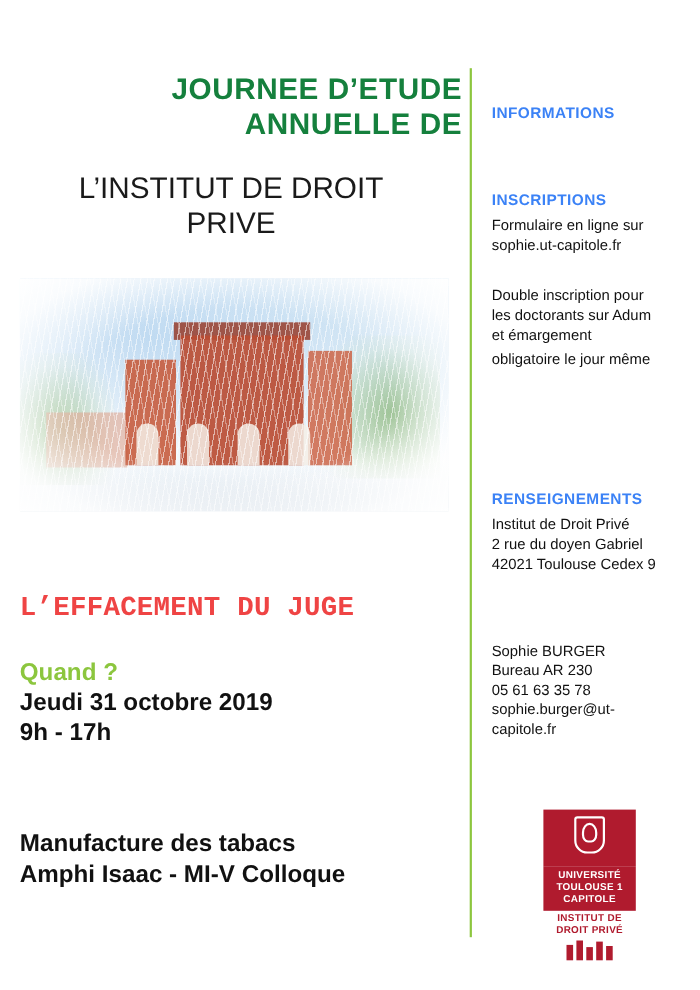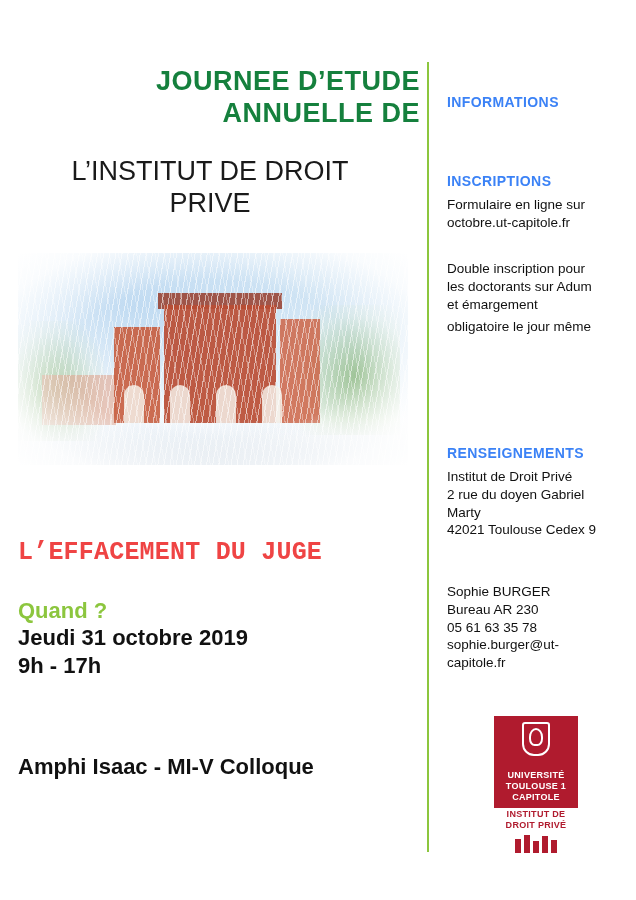--- a/index.html
+++ b/index.html
@@ -197,21 +197,21 @@
   .inscriptions-b2 { position: absolute; top: 260px; left: 0; width: 172px; }
   .inscriptions-b3 { position: absolute; top: 318px; left: 0; width: 172px; }
   .renseignements-head { position: absolute; top: 445px; left: 0; }
   .rens-b1 { position: absolute; top: 468px; left: 0; width: 172px; }
   .rens-b2 { position: absolute; top: 583px; left: 0; width: 172px; }
 
   
   .logo {
     position: absolute;
     left: 494px;
-    top: 716px;
+    top: 736px;
     width: 84px;
     text-align: center;
   }
   .logo-crest {
     width: 84px;
     height: 52px;
     background: #b01b2e;
     position: relative;
   }
   .logo-crest .shield {
@@ -309,54 +309,54 @@
 
     <div class="theme">L’EFFACEMENT DU JUGE</div>
 
     <div class="when-block">
       <div class="when-label">Quand ?</div>
       <div class="when-line">Jeudi 31 octobre 2019</div>
       <div class="when-line">9h - 17h</div>
     </div>
 
     <div class="where-block">
+      <div class="where-line">Manufacture des tabacs</div>
       <div class="where-line">Amphi Isaac - MI-V Colloque</div>
     </div>
 
   </div>
 
   <div class="divider"></div>
 
   <div class="right-col">
 
     <div class="r-heading informations">INFORMATIONS</div>
 
     <div class="r-heading inscriptions-head">INSCRIPTIONS</div>
 
     <div class="inscriptions-b1">
       <div class="r-text">Formulaire en ligne sur</div>
-      <div class="r-text">octobre.ut-capitole.fr</div>
+      <div class="r-text">sophie.ut-capitole.fr</div>
     </div>
 
     <div class="inscriptions-b2">
       <div class="r-text">Double inscription pour</div>
       <div class="r-text">les doctorants sur Adum</div>
       <div class="r-text">et émargement</div>
     </div>
 
     <div class="inscriptions-b3">
       <div class="r-text">obligatoire le jour même</div>
     </div>
 
     <div class="r-heading renseignements-head">RENSEIGNEMENTS</div>
 
     <div class="rens-b1">
       <div class="r-text">Institut de Droit Privé</div>
       <div class="r-text">2 rue du doyen Gabriel</div>
-      <div class="r-text">Marty</div>
       <div class="r-text">42021 Toulouse Cedex 9</div>
     </div>
 
     <div class="rens-b2">
       <div class="r-text">Sophie BURGER</div>
       <div class="r-text">Bureau AR 230</div>
       <div class="r-text">05 61 63 35 78</div>
       <div class="r-text">sophie.burger@ut-</div>
       <div class="r-text">capitole.fr</div>
     </div>

